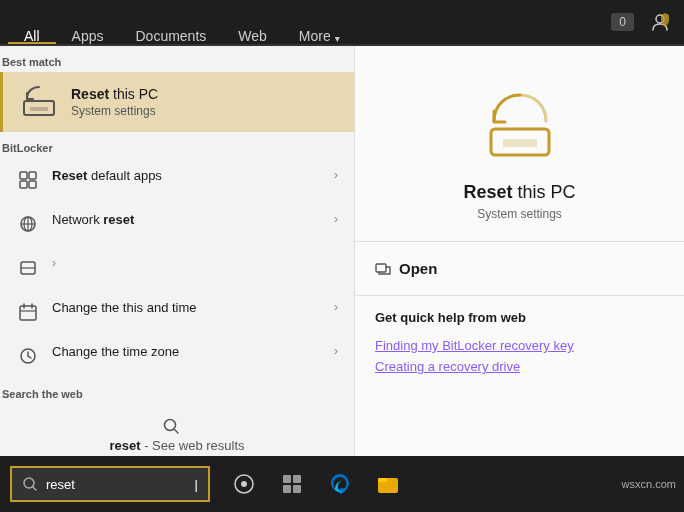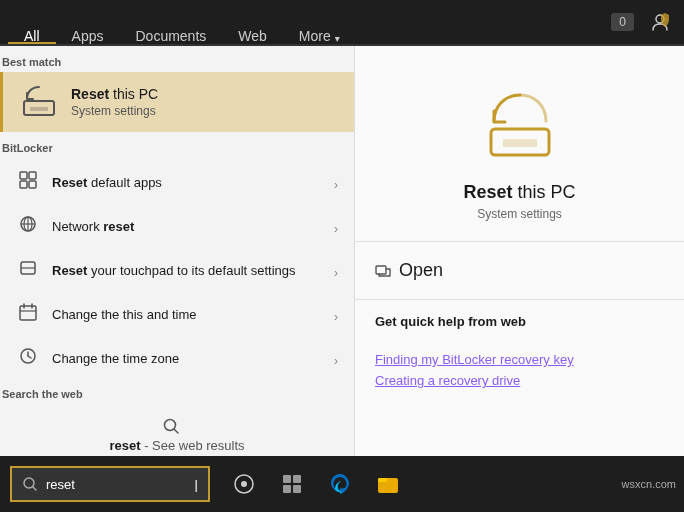--- a/index.html
+++ b/index.html
@@ -122,21 +122,21 @@
       margin-top: 2px;
     }
 
     
     .settings-items {
       background: #f3f3f3;
     }
 
     .list-item {
       display: flex;
-      align-items: flex-end;
+      align-items: flex-start;
       padding: 10px 16px;
       cursor: pointer;
       border-bottom: none;
     }
     .list-item-icon {
       width: 24px;
       height: 24px;
       display: flex;
       align-items: center;
       justify-content: center;
@@ -225,34 +225,35 @@
     .right-actions {
       padding: 10px 20px;
       border-top: 1px solid #e0e0e0;
     }
     .action-btn {
       display: flex;
       align-items: center;
       gap: 8px;
       padding: 8px 0;
       cursor: pointer;
-      font-size: 18px;
+      font-size: 15px;
       color: #1a1a1a;
+      font-weight: bold;
     }
     .action-btn-icon { color: #555; font-size: 14px; }
 
     .quick-help {
       padding: 14px 20px;
       border-top: 1px solid #e0e0e0;
     }
     .quick-help-title {
       font-size: 13px;
       font-weight: 700;
       color: #1a1a1a;
-      margin-bottom: 20px;
+      margin-bottom: 10px;
     }
     .quick-help-link {
       font-size: 13px;
       color: #8b5cf6;
       display: block;
       padding: 3px 0;
       cursor: pointer;
     }
 
     
@@ -393,21 +394,20 @@
         <div class="list-item-arrow">›</div>
       </div>
 
       <div class="list-item">
         <div class="list-item-icon">
           <svg width="18" height="18" viewBox="0 0 18 18" fill="none">
             <rect x="2" y="3" width="14" height="12" rx="2" stroke="#555" stroke-width="1.5" fill="none"></rect>
             <line x1="2" y1="9" x2="16" y2="9" stroke="#555" stroke-width="1.2"></line>
           </svg>
         </div>
-        <div class="list-item-text"><strong>Reset</strong> your touchpad to its default settings</div>
         <div class="list-item-arrow">›</div>
       </div>
 
       <div class="list-item">
         <div class="list-item-icon">
           <svg width="18" height="18" viewBox="0 0 18 18" fill="none">
             <rect x="1" y="3" width="16" height="14" rx="1.5" stroke="#555" stroke-width="1.5" fill="none"></rect>
             <line x1="1" y1="8" x2="17" y2="8" stroke="#555" stroke-width="1.2"></line>
             <line x1="5" y1="1" x2="5" y2="5" stroke="#555" stroke-width="1.5" stroke-linecap="round"></line>
             <line x1="13" y1="1" x2="13" y2="5" stroke="#555" stroke-width="1.5" stroke-linecap="round"></line>

